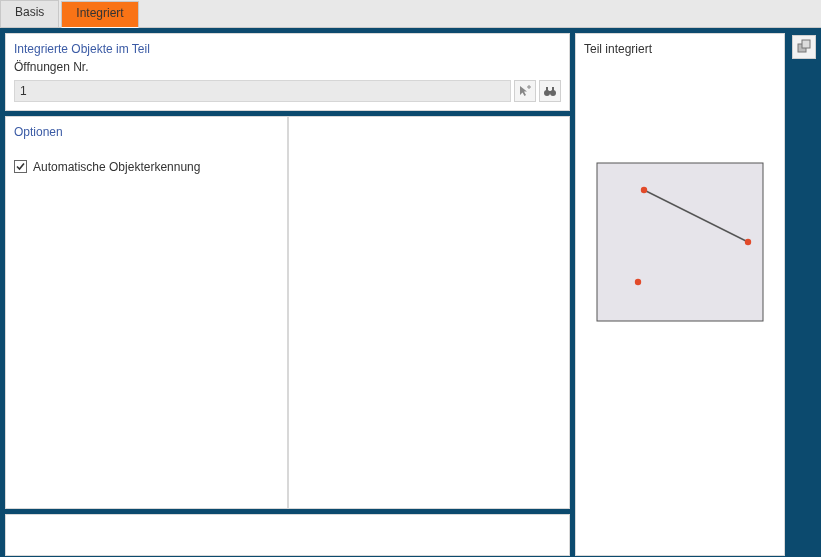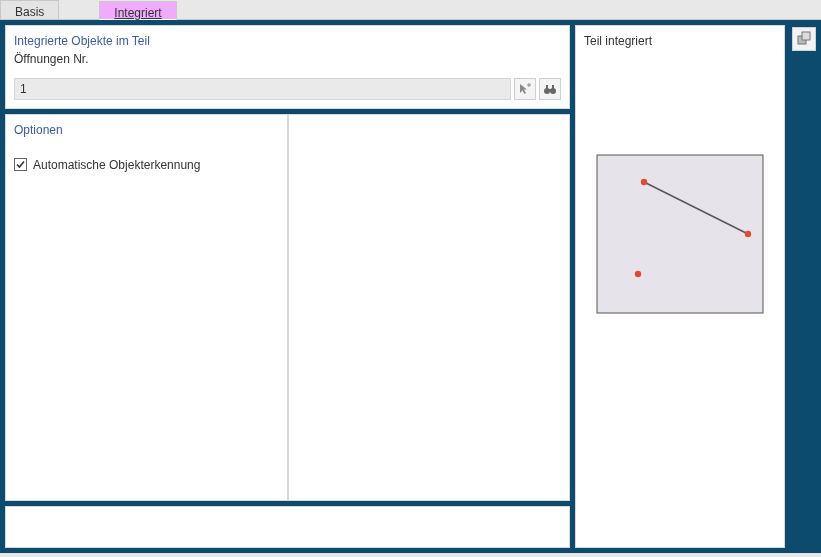--- a/index.html
+++ b/index.html
@@ -10,37 +10,35 @@
     background: #e8e8e8;
     color: #333;
     width: 821px;
     height: 557px;
     overflow: hidden;
   }
   .tabbar {
     display: flex;
     background: #e8e8e8;
     border-bottom: 1px solid #c8c8c8;
-    height: 20px;
-    gap: 38px;
+    height: 28px;
   }
   .tab {
     padding: 4px 14px;
     border: 1px solid #c8c8c8;
     border-bottom: none;
     background: #e4e4e4;
     cursor: pointer;
     margin-right: 2px;
   }
   .tab.active {
-    background: #f0abfc;
+    background: #f97316;
     border-bottom: 1px solid #fcfcfc;
     position: relative;
     top: 1px;
-    text-decoration: underline;
   }
   .main {
     display: flex;
     height: calc(100% - 24px);
     background: #0c4a6e;
   }
   .left-col {
     width: 575px;
     padding: 5px;
     display: flex;
@@ -63,21 +61,21 @@
     font-weight: 500;
     font-size: 12px;
     margin-bottom: 4px;
   }
   .section-title {
     color: #333;
     font-size: 12px;
     margin-bottom: 6px;
   }
   .field-label {
-    margin-bottom: 12px;
+    margin-bottom: 6px;
   }
   .input-row {
     display: flex;
     align-items: center;
     gap: 3px;
   }
   .text-input {
     flex: 1;
     background: #eaeaea;
     border: 1px solid #d6d6d6;

